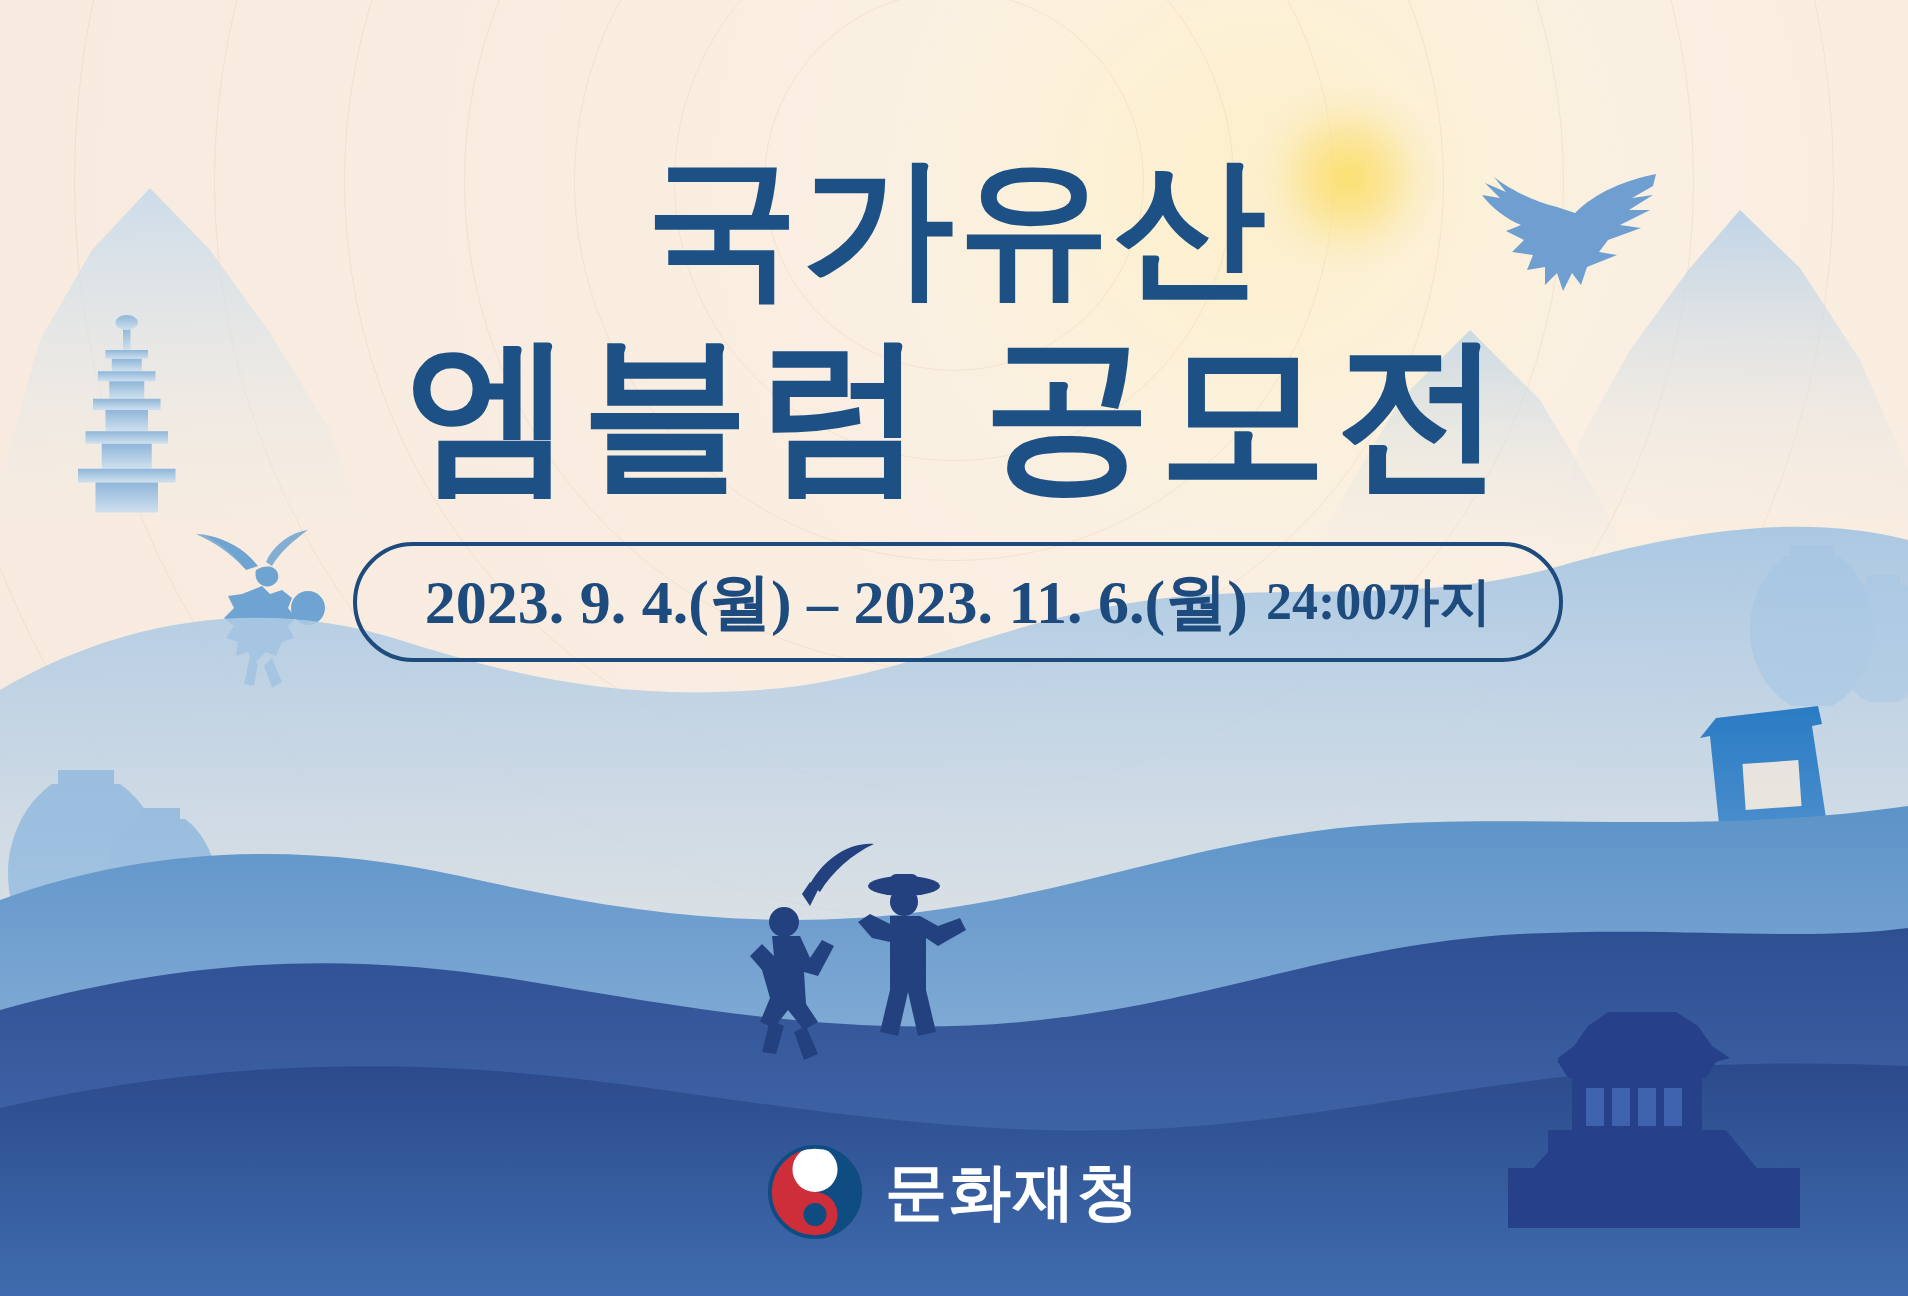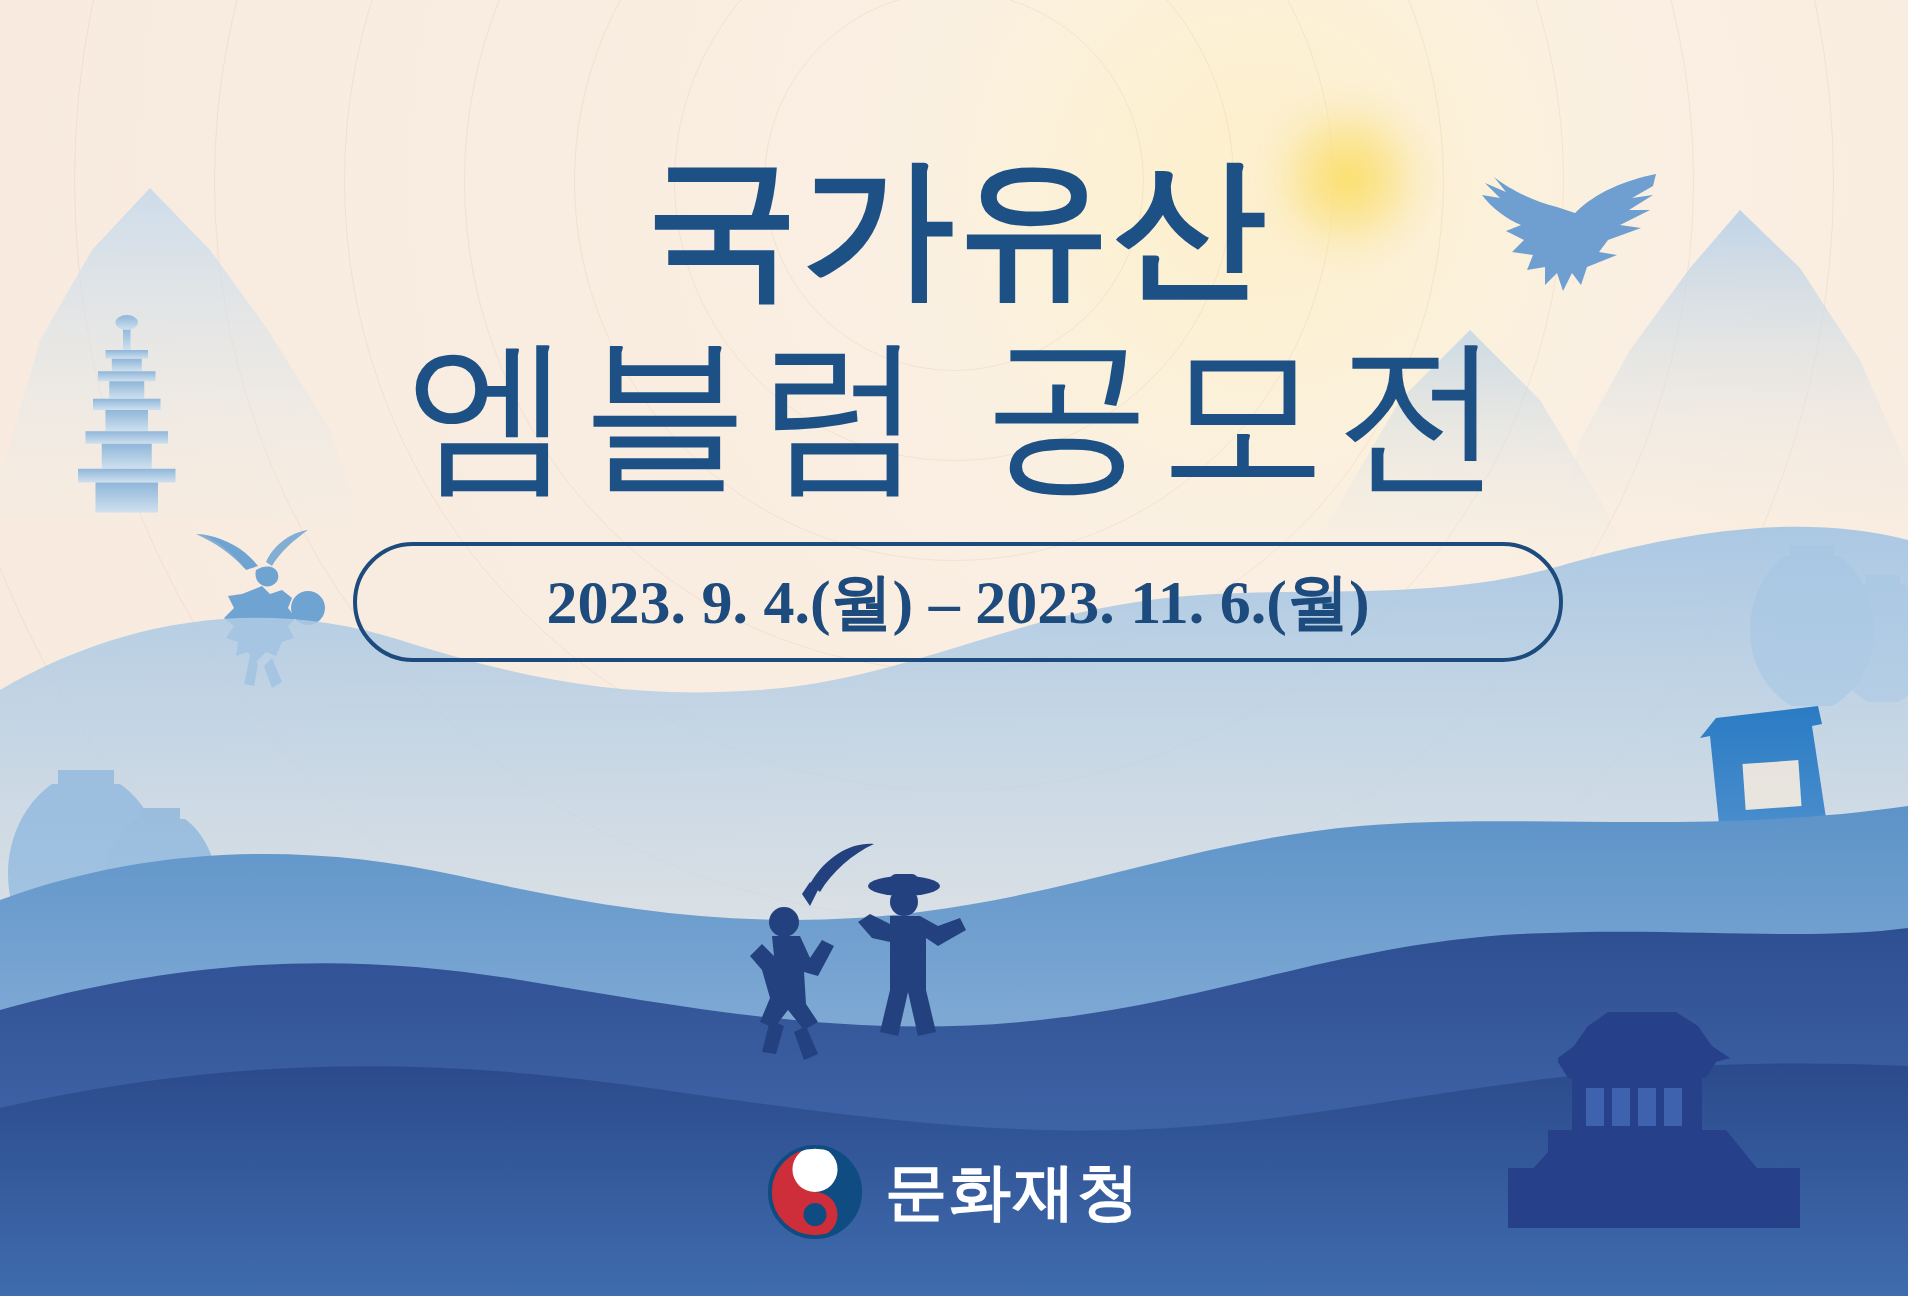--- a/index.html
+++ b/index.html
@@ -61,21 +61,21 @@
     font-weight:700;
     color:#1d5186;
     letter-spacing:1px;
     line-height:1.05;
     text-align:center;
   }
   .title-event{
     margin-top:26px;
     font-size:168px;
     line-height:1.0;
-    font-weight:400;
+    font-weight:700;
     color:#1d5186;
     letter-spacing:8px;
     text-align:center;
   }
   .date-pill{
     margin-top:44px;
     min-width:1210px;
     height:120px;
     border:4px solid #1d4b7d;
     border-radius:62px;
@@ -309,20 +309,21 @@
   </svg>
 
   <div class="content">
     <div class="title-main">국가유산</div>
 
 
     <div class="title-event">엠블럼 공모전</div>
 
     <div class="date-pill">
       <span class="date-text">2023. 9. 4.(월) – 2023. 11. 6.(월)</span>
+      <span class="date-time">24:00까지</span>
     </div>
   </div>
 
   <div class="footer">
     <svg class="taegeuk" viewBox="0 0 100 100">
       <circle cx="50" cy="50" r="47" fill="#ffffff"></circle>
       <path d="M50,3 A47,47 0 0,1 50,97 A23.5,23.5 0 0,1 50,50 A23.5,23.5 0 0,0 50,3 Z" fill="#0f4c81"></path>
       <path d="M50,3 A47,47 0 0,0 50,97 A23.5,23.5 0 0,0 50,50 A23.5,23.5 0 0,1 50,3 Z" fill="#cd2e3a"></path>
       <circle cx="50" cy="26.5" r="12" fill="#ffffff"></circle>
       <circle cx="50" cy="73.5" r="12" fill="#0f4c81"></circle>

